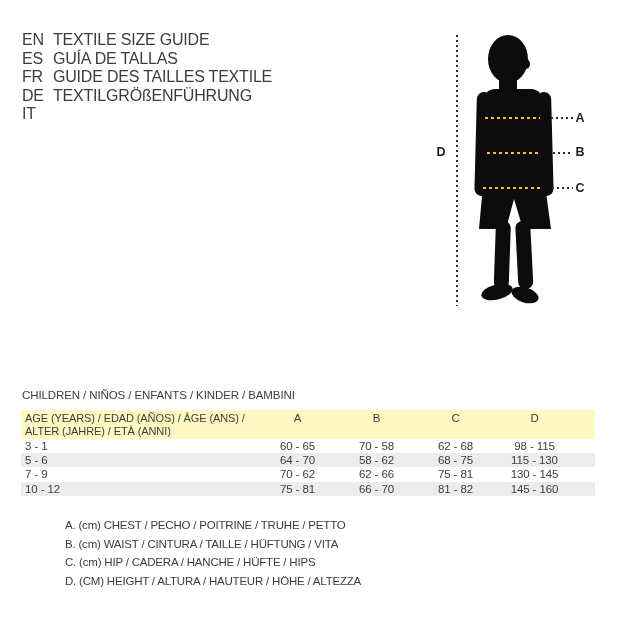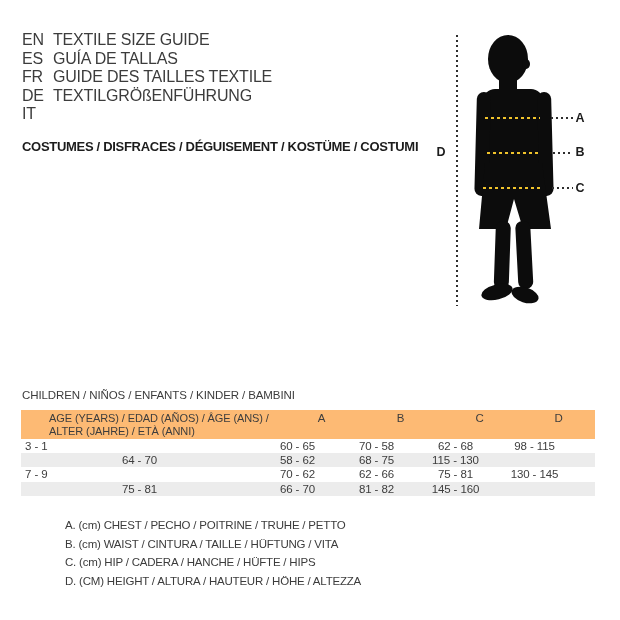--- a/index.html
+++ b/index.html
@@ -57,21 +57,20 @@
     </div>
     <div class="lang-row">
       <span>DE</span>
       <span>TEXTILGRÖßENFÜHRUNG</span>
     </div>
     <div class="lang-row">
       <span>IT</span>
     </div>
   </div>
 
-  <div class="category-line">COSTUMES / DISFRACES / DÉGUISEMENT / KOSTÜME / COSTUMI</div>
 
   <svg class="figure-svg" width="130" height="273" viewBox="0 0 130 273">
 
     <line x1="2" y1="2" x2="2" y2="273" stroke="#2e2e2e" stroke-width="2" stroke-dasharray="2 3"></line>
 
     <g fill="#0c0c0c">
       <ellipse cx="53" cy="26" rx="20" ry="24"></ellipse>
       <ellipse cx="71" cy="31" rx="4" ry="5"></ellipse>
       <rect x="44" y="38" width="18" height="24"></rect>
       <rect x="28" y="56" width="60" height="82" rx="12"></rect>
@@ -94,56 +93,58 @@
   </svg>
 
   <div class="measure-label label-d">D</div>
   <div class="measure-label label-a">A</div>
   <div class="measure-label label-b">B</div>
   <div class="measure-label label-c">C</div>
 
   <div class="section-title">CHILDREN / NIÑOS / ENFANTS / KINDER / BAMBINI</div>
 
   <div class="size-table">
-    <div class="t-row t-header" style="background:#fdba74;padding-left:24px;">
+    <div class="t-row t-header" style="background:#fef9c3;">
       <div class="cell cell-age hdr-age">
         <div>AGE (YEARS) / EDAD (AÑOS) / ÂGE (ANS) /</div>
         <div>ALTER (JAHRE) / ETÀ (ANNI)</div>
       </div>
       <div class="cell cell-num">A</div>
       <div class="cell cell-num">B</div>
       <div class="cell cell-num">C</div>
       <div class="cell cell-num">D</div>
       <div class="cell"></div>
     </div>
 
     <div class="t-row">
       <div class="cell cell-age">3 - 1</div>
       <div class="cell cell-num">60 - 65</div>
       <div class="cell cell-num">70 - 58</div>
       <div class="cell cell-num">62 - 68</div>
       <div class="cell cell-num">98 - 115</div>
       <div class="cell"></div>
     </div>
     <div class="t-row" style="background:#ececec;">
+      <div class="cell cell-age">5 - 6</div>
       <div class="cell cell-num">64 - 70</div>
       <div class="cell cell-num">58 - 62</div>
       <div class="cell cell-num">68 - 75</div>
       <div class="cell cell-num">115 - 130</div>
       <div class="cell"></div>
     </div>
     <div class="t-row">
       <div class="cell cell-age">7 - 9</div>
       <div class="cell cell-num">70 - 62</div>
       <div class="cell cell-num">62 - 66</div>
       <div class="cell cell-num">75 - 81</div>
       <div class="cell cell-num">130 - 145</div>
       <div class="cell"></div>
     </div>
     <div class="t-row" style="background:#ececec;">
+      <div class="cell cell-age">10 - 12</div>
       <div class="cell cell-num">75 - 81</div>
       <div class="cell cell-num">66 - 70</div>
       <div class="cell cell-num">81 - 82</div>
       <div class="cell cell-num">145 - 160</div>
       <div class="cell"></div>
     </div>
   </div>
 
   <div class="legend">
     <div class="legend-row">A. (cm) CHEST / PECHO / POITRINE / TRUHE / PETTO</div>

